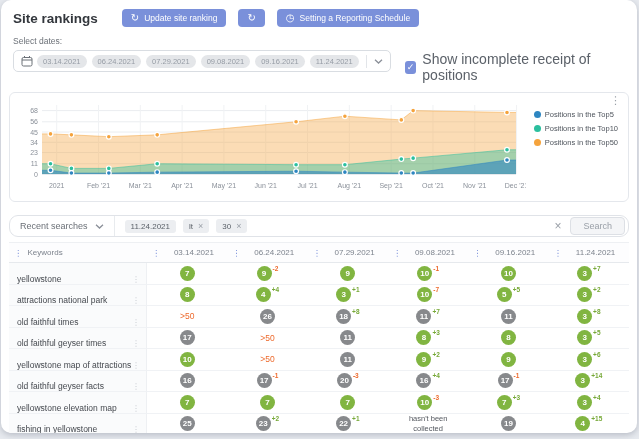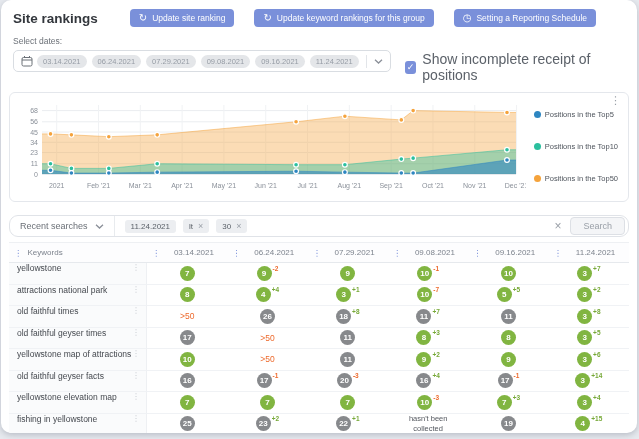--- a/index.html
+++ b/index.html
@@ -2,21 +2,21 @@
 <html><head>
 <meta charset="utf-8">
 <style>
   * { margin:0; padding:0; box-sizing:border-box; }
   html,body { width:639px; height:439px; }
   body { background:#e7eaef; font-family:"Liberation Sans",sans-serif; position:relative; overflow:hidden; }
   .app { position:absolute; left:1px; top:0; width:636px; height:433px; background:#fff;
          border-radius:10px; box-shadow:0 2px 6px rgba(60,70,90,.28); overflow:hidden; }
 
   
-  .hdr { display:flex; align-items:center; gap:20px; padding:9px 12px 4px; }
+  .hdr { display:flex; align-items:center; gap:12px; padding:9px 12px 4px; }
   .title { font-size:13.5px; font-weight:700; color:#33373d; margin-right:12px; }
   .btn { display:inline-flex; align-items:center; gap:5px; background:#7a90da; color:#fff;
          font-size:8.5px; padding:4px 9px; border-radius:4px; cursor:pointer; white-space:nowrap; }
   .btn .ic { font-size:10px; line-height:1; }
 
   
   .filters { display:flex; align-items:flex-start; padding:5px 12px 9px; gap:14px; }
   .fgroup { display:flex; flex-direction:column; gap:4px; }
   .flabel { font-size:8.5px; color:#6b7077; }
   .datebox { display:flex; align-items:center; gap:4px; border:1px solid #d9dde2; border-radius:5px;
@@ -27,21 +27,21 @@
             padding:0 7px; width:150px; font-size:9px; color:#3f444c; cursor:pointer; }
   .selbox .sel-val { flex:1; }
   .chk { display:flex; align-items:center; gap:6px; margin-top:15px; cursor:pointer; }
   .chkbox { width:13px; height:13px; border-radius:3px; background:#7a90da; display:flex;
             align-items:center; justify-content:center; color:#fff; font-size:9px; }
   .chklabel { font-size:14px; color:#5b6169; }
 
   
   .chart-panel { position:relative; margin:0 8px; border:1px solid #e4e7ec; border-radius:6px;
                  height:110px; padding:3px 0 0 4px; }
-  .legend { position:absolute; right:10px; top:17px; display:flex; flex-direction:column; gap:23px; }
+  .legend { position:absolute; right:10px; top:17px; display:flex; flex-direction:column; gap:5px; }
   .litem { display:flex; align-items:center; gap:4px; font-size:7.5px; color:#4e545c; cursor:pointer; }
   .ldot { width:7px; height:7px; border-radius:50%; }
   .kebab { position:absolute; right:7px; top:1px; color:#9aa0a8; font-size:11px; cursor:pointer; }
   .ylab, .xlab { font-size:7px; fill:#8a9099; }
 
   
   .searchbar { display:flex; align-items:center; margin:13px 8px 5px; border:1px solid #e0e3e8;
                border-radius:9px; height:22px; background:#fff; }
   .recent { display:flex; align-items:center; gap:7px; padding:0 10px; height:100%;
             border-right:1px solid #e8ebee; font-size:9px; color:#6b7077; cursor:pointer; }
@@ -54,21 +54,21 @@
                 font-size:9px; padding:3px 12px; margin-right:3px; cursor:pointer; }
 
   
   .table { margin:1px 8px 0; }
   .trow { display:grid; grid-template-columns:138px repeat(6,1fr); }
   .hcell { display:flex; align-items:center; gap:5px; height:21px; border-bottom:1px solid #e6e9ed;
            border-top:1px solid #eef0f3; color:#7d838d; font-size:8px; padding:0 5px; background:#fdfdfe; cursor:pointer; }
   .hcell .dots { color:#7a90da; font-size:8.5px; }
   .hcell .hlabel { flex:1; text-align:center; }
   .hcell.first .hlabel { text-align:left; }
-  .kwcell { display:flex; align-items:flex-start; justify-content:space-between; background:#fafbfc;
+  .kwcell { display:flex; align-items:flex-end; justify-content:space-between; background:#fafbfc;
             border-right:1px solid #eef0f3; border-bottom:1px solid #f0f2f5; padding:0 6px 0 8px;
             color:#45494f; font-size:8.5px; height:21.5px; }
   .rowdots { color:#c6cad0; font-size:8px; cursor:pointer; }
   .vcell { display:flex; align-items:center; justify-content:center; border-bottom:1px solid #f0f2f5; height:21.5px; }
   .badge { min-width:15px; height:15px; padding:0 3px; border-radius:8px; display:inline-flex;
            align-items:center; justify-content:center; color:#fff; font-size:8px; font-weight:700; }
   .b-green { background:#81b541; } .b-gray { background:#87898c; }
   .delta { font-size:6.5px; font-weight:700; margin-left:1px; position:relative; top:-5px; }
   .d-pos { color:#76a837; } .d-neg { color:#ed6a2d; }
   .gt50 { color:#ed6a2d; font-size:8.5px; }
@@ -80,21 +80,20 @@
 <div class="app">
 
   <div class="hdr">
     <div class="title">Site rankings</div>
     <div class="btn">
       <span class="ic">↻</span>
       <span>Update site ranking</span>
     </div>
     <div class="btn">
       <span class="ic">↻</span>
-      <span>Update keyword rankings for this group</span>
     </div>
     <div class="btn">
       <span class="ic">◷</span>
       <span>Setting a Reporting Schedule</span>
     </div>
   </div>
 
   <div class="filters">
     <div class="fgroup">
       <div class="flabel">Select dates:</div>

